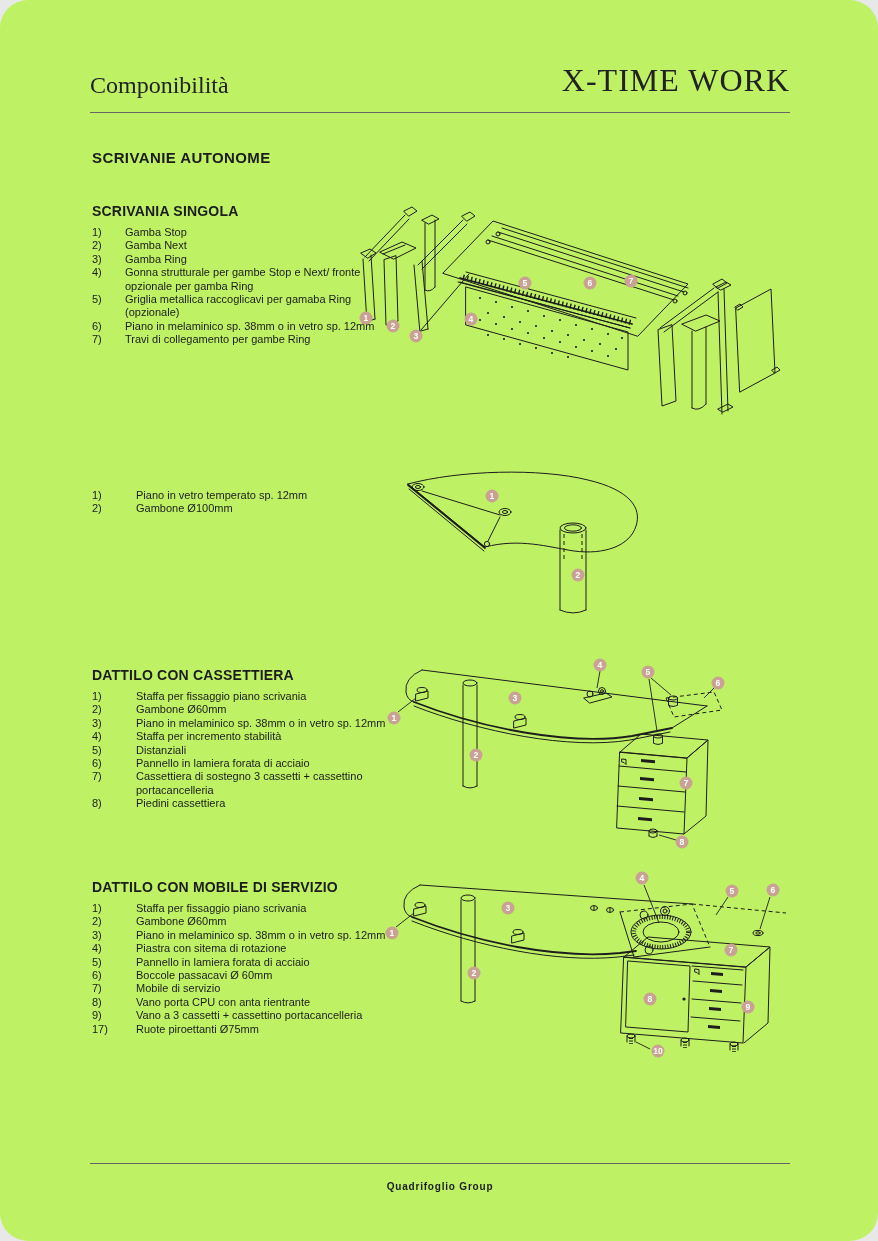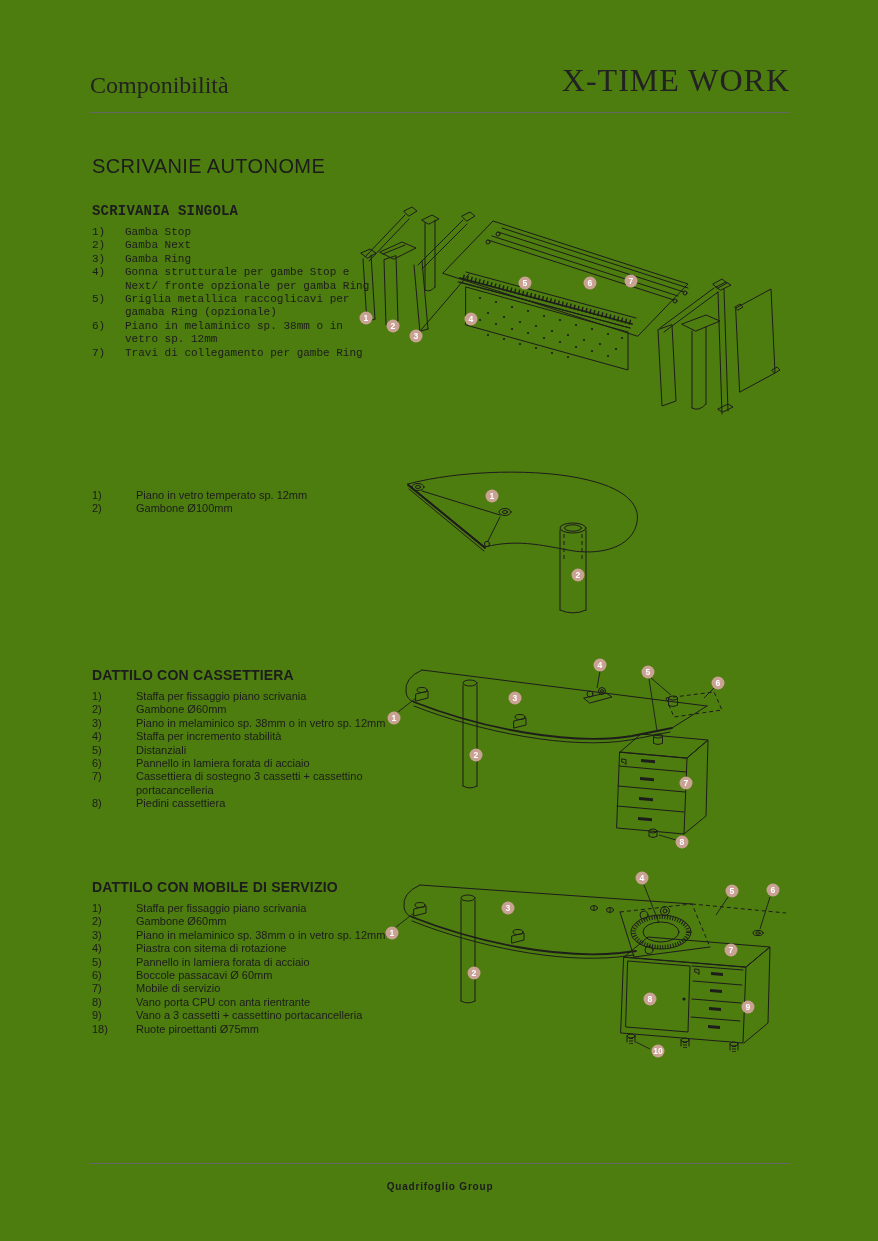--- a/index.html
+++ b/index.html
@@ -1,24 +1,24 @@
 <!DOCTYPE html>
 <html style="--badge: #c9a294;"><head>
 <meta charset="utf-8">
 <style>
   html,body{margin:0;padding:0;background:#e8e8e8;}
-  .page{position:relative;width:878px;height:1241px;background:#4d7c0f;margin:0 auto;
-        font-family:"Liberation Sans",sans-serif;color:#1c1c1c;overflow:hidden;}
+  .page{position:relative;width:878px;height:1241px;background:#bef264;margin:0 auto;
+        font-family:"Liberation Sans",sans-serif;color:#1c1c1c;overflow:hidden;border-radius:28px;}
   
   .hdr-left{position:absolute;left:90px;top:72px;font-family:"Liberation Serif",serif;
             font-size:24px;color:#222;}
   .hdr-right{position:absolute;right:88px;top:62px;font-family:"Liberation Serif",serif;
              font-size:32px;letter-spacing:1px;color:#222;}
   .hdr-rule{position:absolute;left:90px;right:88px;top:112px;border-top:1.2px solid #666;}
-  .page-heading{position:absolute;left:92px;top:155px;font-size:20px;font-weight:normal;
+  .page-heading{position:absolute;left:92px;top:149px;font-size:15px;font-weight:bold;
                 letter-spacing:.4px;}
   
   .sec{position:absolute;left:92px;}
   .sec h2{margin:0;font-size:14px;font-weight:bold;letter-spacing:.2px;}
   .plist{margin:7px 0 0 0;padding:0;list-style:none;font-size:11px;line-height:13.4px;}
   .plist .row{display:flex;}
   .plist .num{flex:0 0 23px;}
   .sec-w252 .plist .txt{width:252px;margin-left:10px;}
   .sec-w285 .plist .txt{width:285px;padding-left:21px;}
   
@@ -44,21 +44,21 @@
 <body>
 
 <div class="page">
 
   <div class="hdr-left">Componibilità</div>
   <div class="hdr-right">X-TIME WORK</div>
   <div class="hdr-rule"></div>
 
   <div class="page-heading">SCRIVANIE AUTONOME</div>
 
-  <div class="sec sec-w252" style="top:203px;font-family:Liberation Mono, monospace;">
+  <div class="sec sec-w252" style="top:203px;">
     <h2>SCRIVANIA SINGOLA</h2>
     <ul class="plist">
       <li class="row">
           <span class="num">1)</span>
           <span class="txt">Gamba Stop</span>
         </li>
       <li class="row">
           <span class="num">2)</span>
           <span class="txt">Gamba Next</span>
         </li>
@@ -442,21 +442,21 @@
         </li>
       <li class="row">
           <span class="num">8)</span>
           <span class="txt">Vano porta CPU con anta rientrante</span>
         </li>
       <li class="row">
           <span class="num">9)</span>
           <span class="txt">Vano a 3 cassetti + cassettino portacancelleria</span>
         </li>
       <li class="row">
-          <span class="num">18)</span>
+          <span class="num">17)</span>
           <span class="txt">Ruote piroettanti Ø75mm</span>
         </li>
     </ul>
   </div>
 
   <div class="diag" style="left:368px;top:855px;">
     <svg width="445" height="230" viewBox="0 0 445 230">
       <g>
         <path class="ln" d="M52,30 L324,49"></path>
         <path class="dash" d="M324,49 L418,58"></path>

